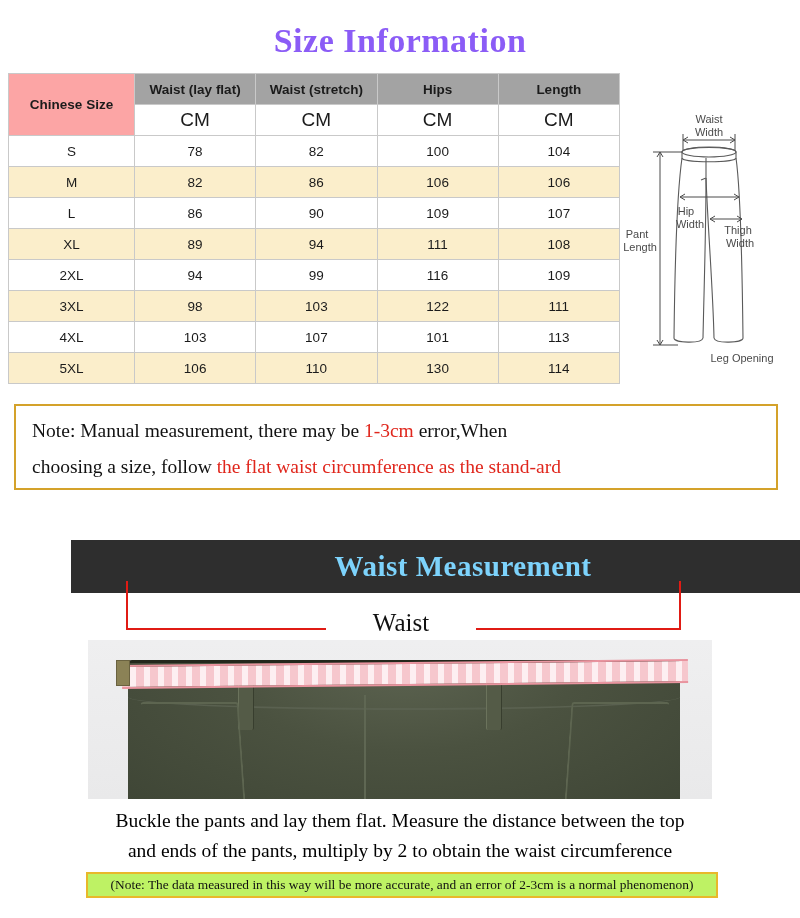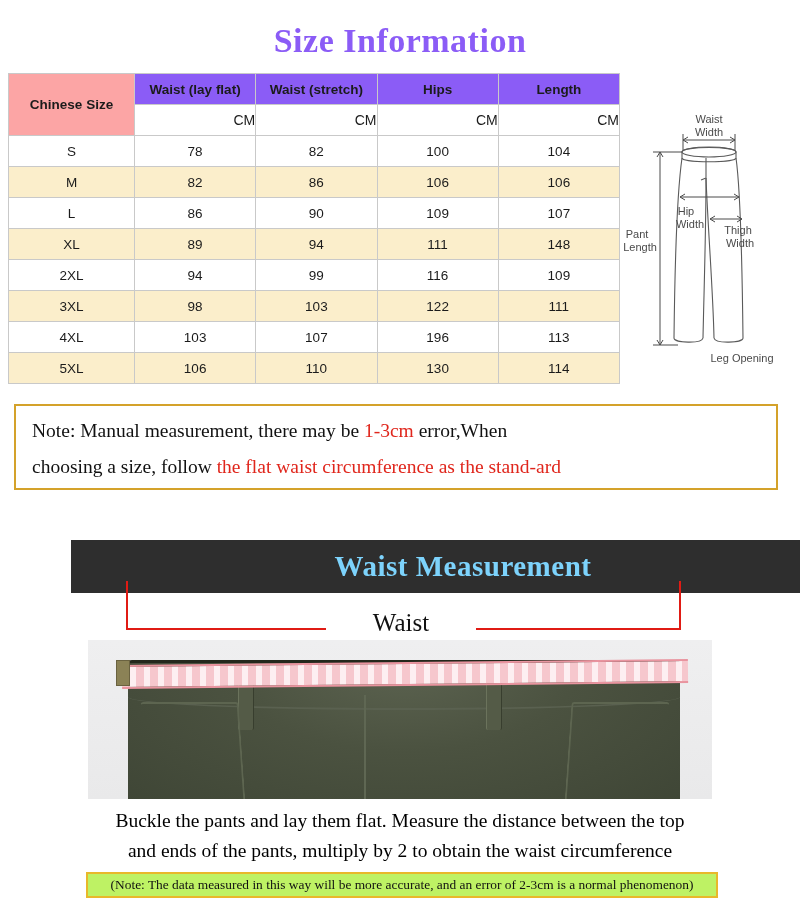--- a/index.html
+++ b/index.html
@@ -53,28 +53,28 @@
   }
   td.size-col-head {
     background: #fca5a5;
     color: #e8150f;
     font-weight: bold;
     font-size: 13px;
     width: 125px;
     border: 1px solid #c9c9c9;
   }
   th.black-head {
-    background: #8b5cf6;
+    background: #a3a3a3;
     color: #ffffff;
     font-weight: bold;
     font-size: 13.5px;
     height: 29px;
     border: 1px solid #000000;
   }
-  tr.unit-row td { height: 30px; font-size: 14px; text-align: right; }
+  tr.unit-row td { height: 30px; font-size: 19px; }
   tr.alt td { background: #fbeecb; }
   tr.plain td { background: #ffffff; }
   td.sizecell { width: 125px; }
 
   
   #pants-diagram {
     position: absolute;
     left: 620px;
     top: 100px;
     width: 178px;
@@ -332,41 +332,41 @@
         <td>86</td>
         <td>90</td>
         <td>109</td>
         <td>107</td>
       </tr>
       <tr class="alt">
         <td class="sizecell">XL</td>
         <td>89</td>
         <td>94</td>
         <td>111</td>
-        <td>148</td>
+        <td>108</td>
       </tr>
       <tr class="plain">
         <td class="sizecell">2XL</td>
         <td>94</td>
         <td>99</td>
         <td>116</td>
         <td>109</td>
       </tr>
       <tr class="alt">
         <td class="sizecell">3XL</td>
         <td>98</td>
         <td>103</td>
         <td>122</td>
         <td>111</td>
       </tr>
       <tr class="plain">
         <td class="sizecell">4XL</td>
         <td>103</td>
         <td>107</td>
-        <td>196</td>
+        <td>101</td>
         <td>113</td>
       </tr>
       <tr class="alt">
         <td class="sizecell">5XL</td>
         <td>106</td>
         <td>110</td>
         <td>130</td>
         <td>114</td>
       </tr>
     </tbody>

